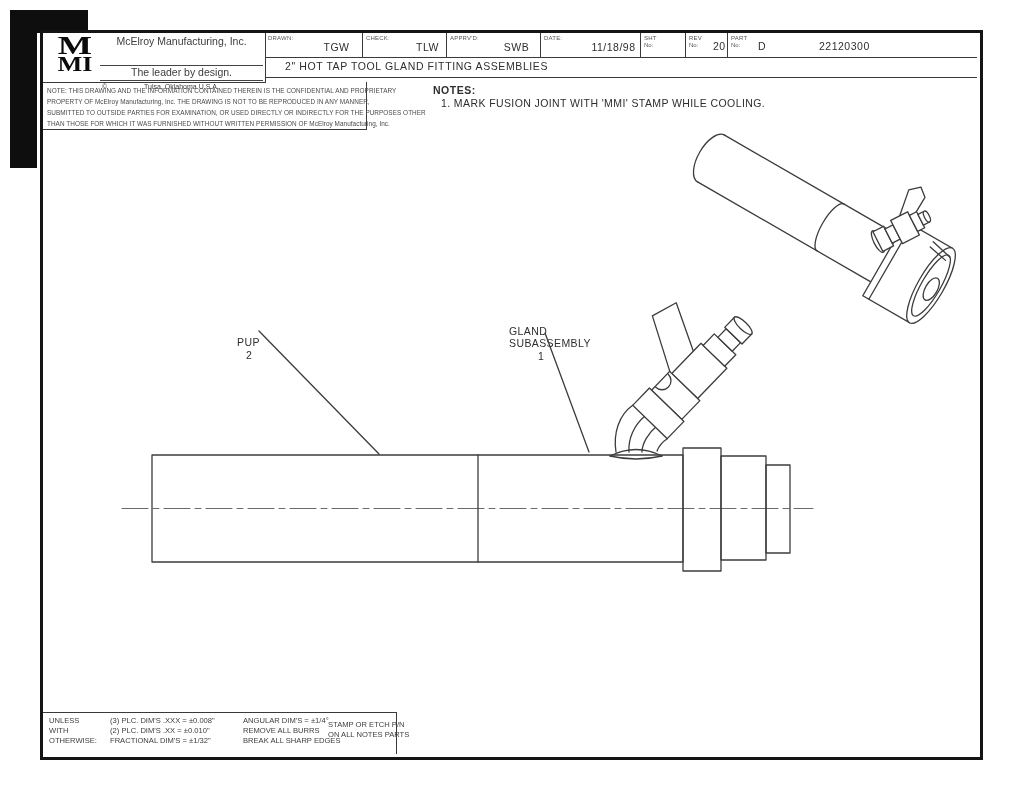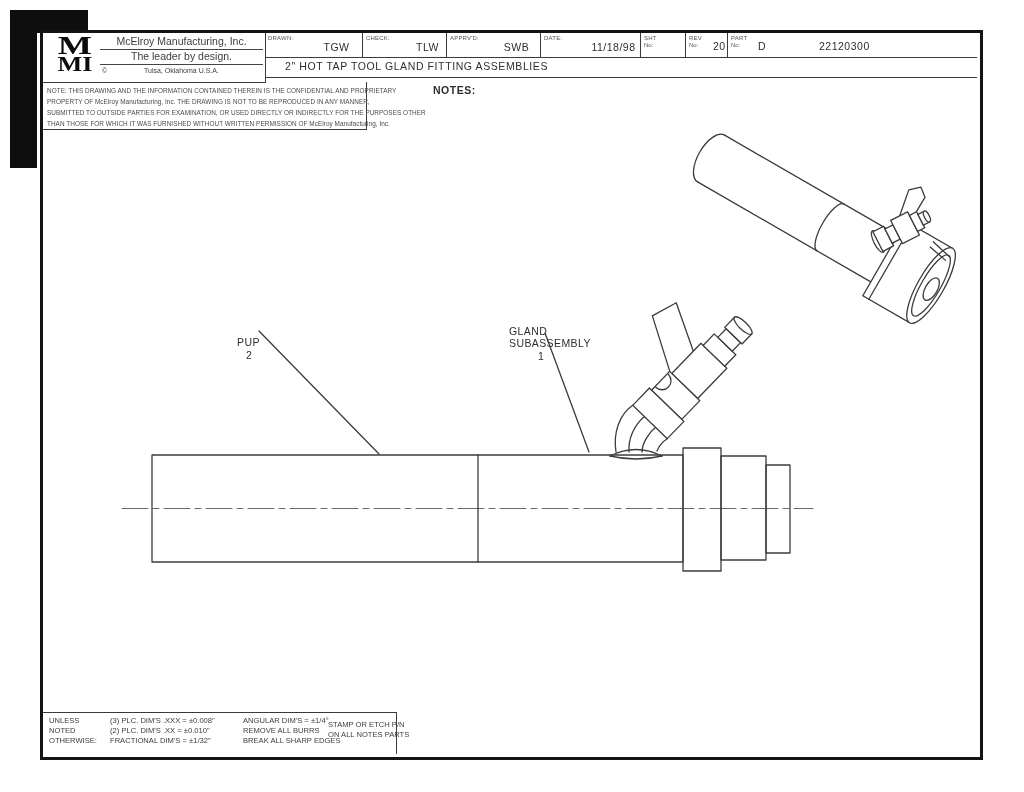--- a/index.html
+++ b/index.html
@@ -11,21 +11,21 @@
   .blob-h{left:10px;top:10px;width:78px;height:23px;background:#0e0e0e;}
   
   .frame{left:40px;top:30px;width:937px;height:724px;border:3px solid #141414;}
   
   .logo-box{left:43px;top:33px;width:222px;height:49px;border-right:1.5px solid #3a3a3a;border-bottom:1.5px solid #3a3a3a;}
   .mmi-logo{left:50px;top:35px;width:50px;height:46px;color:#0b0b0b;
             font-family:"Liberation Serif",serif;font-weight:bold;line-height:21px;text-align:center;}
   .mmi-m{display:block;font-size:25px;transform:scaleX(1.45);transform-origin:center;}
   .mmi-mi{display:block;font-size:21px;letter-spacing:0px;transform:scaleX(1.25);transform-origin:center;margin-top:-2px;}
   .co-col{left:100px;top:35px;width:163px;}
-  .co-name{font-size:10.5px;color:#3c3c3c;text-align:center;border-bottom:1.2px solid #444;padding-bottom:2px;}
+  .co-name{font-size:10.5px;color:#3c3c3c;text-align:center;border-bottom:1.2px solid #444;padding-bottom:18px;}
   .co-tag{font-size:10.5px;color:#3c3c3c;text-align:center;border-bottom:1.2px solid #444;padding-bottom:2px;}
   .co-loc{font-size:7px;color:#3c3c3c;text-align:center;padding-top:2px;position:relative;}
   .co-copy{position:absolute;left:2px;top:2px;font-size:7px;}
   .fields-row{left:265px;top:33px;width:712px;height:24px;border-bottom:1.4px solid #3a3a3a;display:flex;}
   .fcell{position:relative;border-left:1.4px solid #3a3a3a;box-sizing:border-box;height:24px;}
   .fcell:first-child{border-left:none;}
   .flabel{position:absolute;left:3px;top:2px;font-size:6px;color:#555;letter-spacing:.2px;}
   .flabel2{position:absolute;left:3px;top:9px;font-size:6px;color:#555;}
   .fvalue{position:absolute;left:0;right:0;top:8px;text-align:center;font-size:10.5px;color:#2e2e2e;letter-spacing:.5px;padding-left:46px;}
   .fvalue.shift{text-align:left;left:26px;top:7px;}
@@ -112,20 +112,21 @@
   <div class="abs conf-box">
     <div class="conf-text">
       <div>NOTE: THIS DRAWING AND THE INFORMATION CONTAINED THEREIN IS THE CONFIDENTIAL AND PROPRIETARY</div>
       <div>PROPERTY OF McElroy Manufacturing, Inc. THE DRAWING IS NOT TO BE REPRODUCED IN ANY MANNER,</div>
       <div>SUBMITTED TO OUTSIDE PARTIES FOR EXAMINATION, OR USED DIRECTLY OR INDIRECTLY FOR THE PURPOSES OTHER</div>
       <div>THAN THOSE FOR WHICH IT WAS FURNISHED WITHOUT WRITTEN PERMISSION OF McElroy Manufacturing, Inc.</div>
     </div>
   </div>
 
   <div class="abs notes-head">NOTES:</div>
+  <div class="abs note-item">1. MARK FUSION JOINT WITH 'MMI' STAMP WHILE COOLING.</div>
 
   <div class="abs co" style="left:237px;top:304px">PUP</div>
   <div class="abs co" style="left:246px;top:317px">2</div>
   <div class="abs co" style="left:509px;top:293px">GLAND</div>
   <div class="abs co" style="left:509px;top:305px">SUBASSEMBLY</div>
   <div class="abs co" style="left:538px;top:318px">1</div>
 
   <svg width="1024" height="792" viewBox="0 0 1024 792">
     <g stroke="#3c3c3c" stroke-width="1.3" fill="none" stroke-linecap="round" stroke-linejoin="round">
 
@@ -184,21 +185,21 @@
         <rect x="868" y="193" width="18" height="8"></rect>
         <rect x="871" y="186" width="12" height="7"></rect>
         <ellipse cx="877" cy="186" rx="6" ry="2.5"></ellipse>
       </g>
     </g>
   </svg>
 
   <div class="abs tol-box"></div>
   <div class="abs tol" style="left:49px;top:716px">
     <div>UNLESS</div>
-    <div>NOTED</div>
+    <div>WITH</div>
     <div>OTHERWISE:</div>
   </div>
   <div class="abs tol" style="left:110px;top:716px">
     <div>(3) PLC. DIM'S .XXX = ±0.008"</div>
     <div>(2) PLC. DIM'S .XX = ±0.010"</div>
     <div>FRACTIONAL DIM'S = ±1/32"</div>
   </div>
   <div class="abs tol" style="left:243px;top:716px">
     <div>ANGULAR DIM'S = ±1/4°</div>
     <div>REMOVE ALL BURRS</div>

